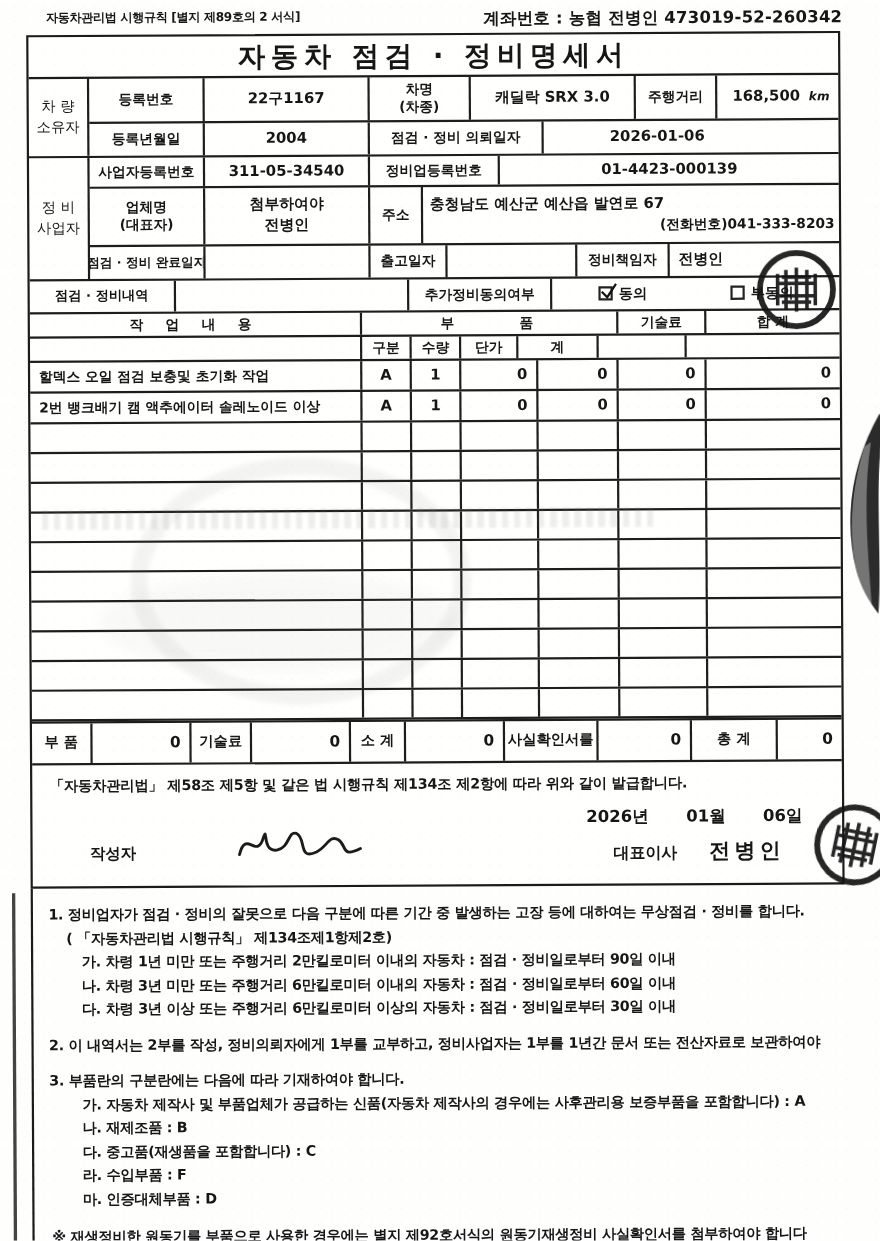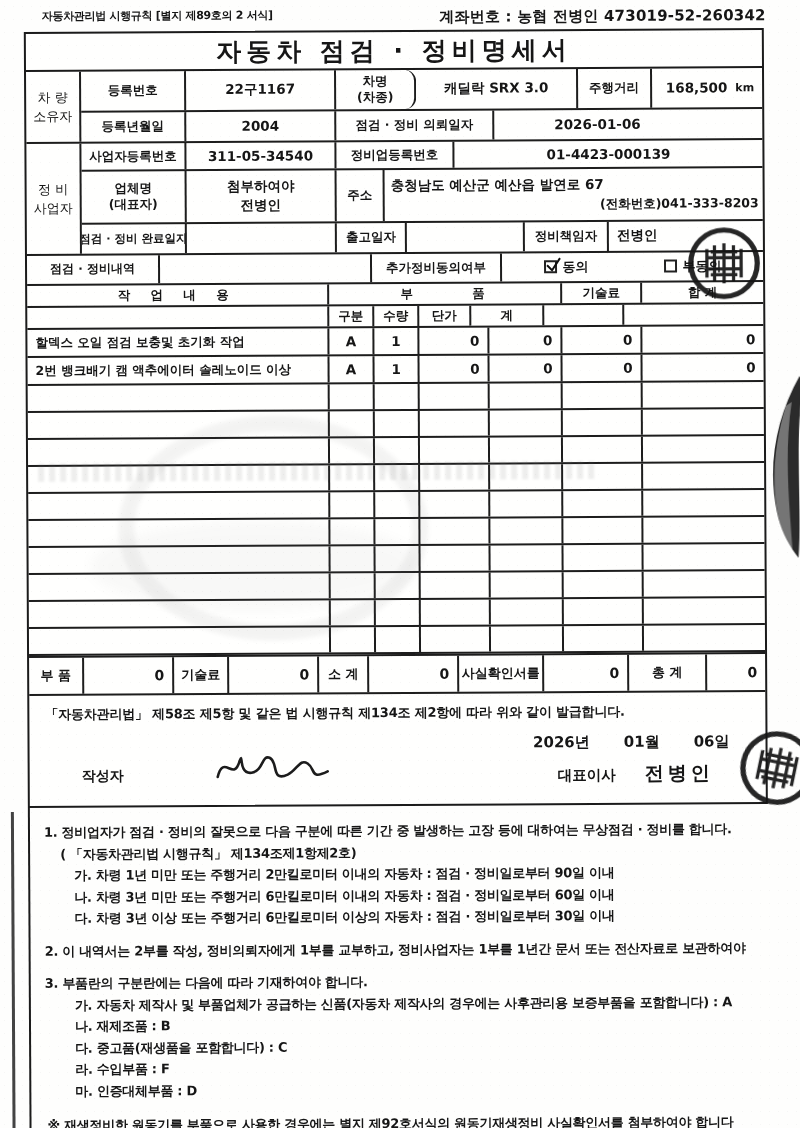--- a/index.html
+++ b/index.html
@@ -94,29 +94,29 @@
 
       <div class="sectwrap" style="height:72px;">
         <div class="sect">
           <span>차  량</span>
           <span>소유자</span>
         </div>
         <div class="stack">
           <div class="r" style="height:42px;">
             <div class="c lab" style="width:105px;">등록번호</div>
             <div class="c val" style="width:150px;">22구1167</div>
-            <div class="c lab" style="width:80px;border-radius:11px;">
+            <div class="c lab" style="width:92px;">
               <span>차명</span>
               <span>(차종)</span>
             </div>
-            <div class="c val" style="width:162px;">캐딜락 SRX 3.0</div>
+            <div class="c val" style="width:150px;">캐딜락 SRX 3.0</div>
             <div class="c lab" style="width:74px;">주행거리</div>
             <div class="c val last num" style="flex:1; gap:8px;">
               <span>168,500</span>
-              <span style="font-size:11px;">km</span>
+              <span style="font-size:11px;font-style:italic;">km</span>
             </div>
           </div>
           <div class="r" style="height:30px; border-bottom:none;">
             <div class="c lab" style="width:105px;">등록년월일</div>
             <div class="c val" style="width:150px;">2004</div>
             <div class="c lab" style="width:158px;">점검 · 정비 의뢰일자</div>
             <div class="c val last" style="flex:1; justify-content:flex-start; padding-left:60px;">2026-01-06</div>
           </div>
         </div>
       </div>

